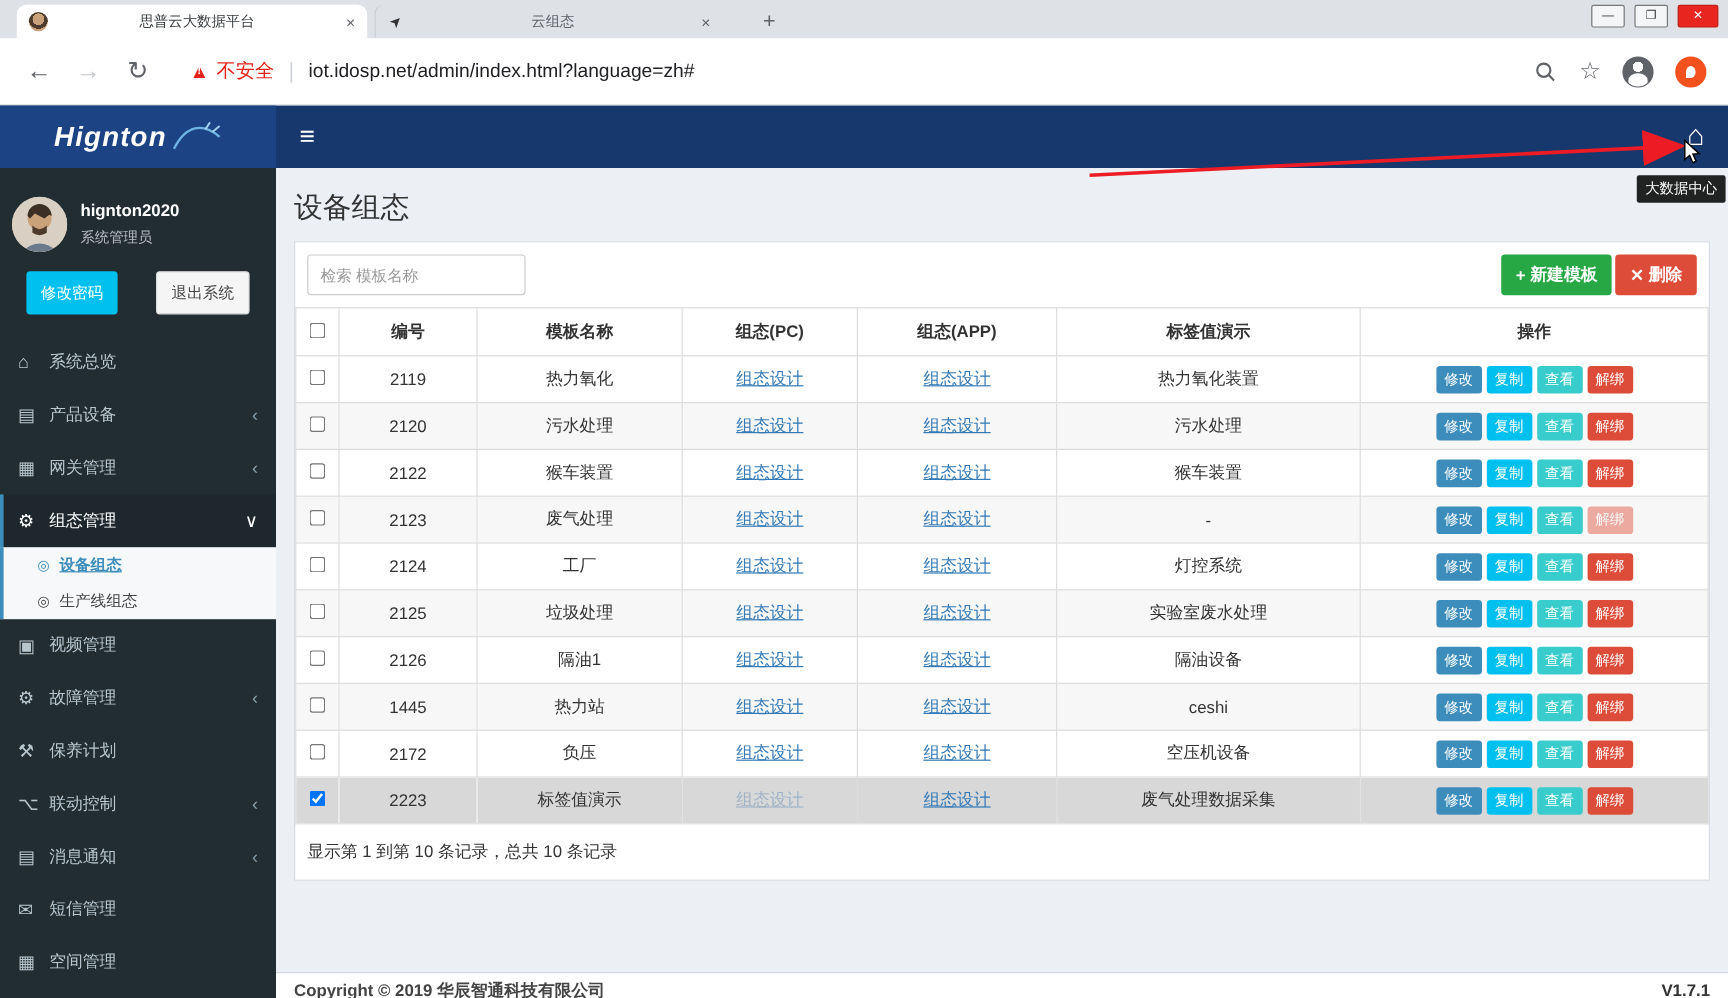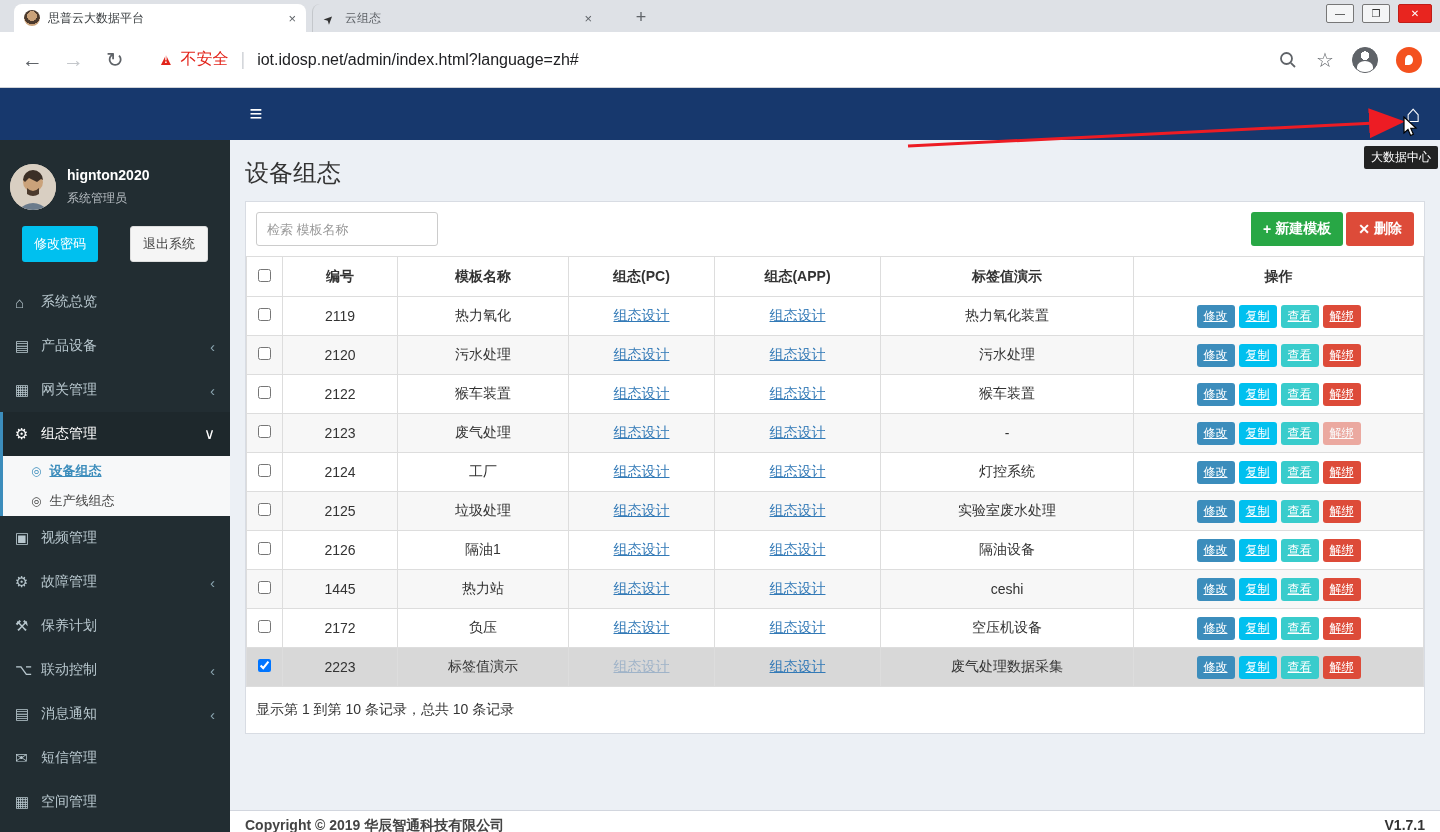--- a/index.html
+++ b/index.html
@@ -3,21 +3,21 @@
 <meta charset="utf-8">
 <style>
   * { margin:0; padding:0; box-sizing:border-box; }
   html,body { background:#888; }
   body { font-family:"Liberation Sans","DejaVu Sans",sans-serif; }
   .screen { position:relative; width:1440px; height:832px; background:#fff; overflow:hidden; }
 
   
   .tabstrip { position:absolute; top:0; left:0; right:0; height:32px; background:#dee1e6; }
   .tab { position:absolute; top:4px; height:28px; display:flex; align-items:center; padding:0 10px;
-         font-size:12px; color:#5f6368; border-radius:8px 8px 0 0; }
+         font-size:12px; color:#5f6368; border-radius:8px 8px 0 0;text-align:center; }
   .tab.active { left:14px; width:292px; background:#fff; color:#3c4043; }
   .tab.inactive { left:312px; width:290px; border-left:1px solid #c4c7cb; }
   .tab .fav1 { width:16px; height:16px; border-radius:50%; background:radial-gradient(circle at 50% 38%, #caa27a 0 38%, #4c3a2d 39% 62%, #caa27a 63%); margin-right:8px; flex:0 0 16px; }
   .tab .fav2 { width:14px; height:14px; margin-right:8px; color:#333; font-size:12px; transform:rotate(-45deg); flex:0 0 14px; }
   .tab .t-title { flex:1; white-space:nowrap; overflow:hidden; }
   .tab .t-close { margin-left:8px; font-size:13px; color:#5f6368; }
   .newtab { position:absolute; left:630px; top:6px; width:22px; height:22px; font-size:18px; color:#5f6368;
             display:flex; align-items:center; justify-content:center; }
   .win-controls { position:absolute; right:8px; top:4px; display:flex; gap:8px; }
   .win-btn { width:28px; height:19px; border:1px solid #777; background:#f4f5f6; color:#333; font-size:10px;
@@ -98,21 +98,21 @@
   .btn-big .b-icon { font-style:normal; font-size:14px; }
 
   table.grid { width:100%; border-collapse:collapse; table-layout:fixed; }
   .grid th, .grid td { border:1px solid #ddd; text-align:center; font-size:14px; color:#333; overflow:hidden; }
   .grid th { height:40px; font-weight:bold; }
   .grid td { height:39px; padding:2px 4px; }
   .grid tbody tr:nth-child(even) { background:#f7f7f7; }
   .grid tbody tr.selected { background:#d8d8d8; }
   a.cfg-link { color:var(--link,#337ab7); text-decoration:underline; cursor:pointer; }
   a.cfg-link.disabled { color:#9fb3c8; cursor:default; }
-  .act-btn { display:inline-block; padding:3px 7px; border-radius:3px; color:#fff; font-size:12px; margin:4px 2px; cursor:pointer; white-space:nowrap;text-decoration:underline; }
+  .act-btn { display:inline-block; padding:3px 7px; border-radius:3px; color:#fff; font-size:12px; margin:4px 2px; cursor:pointer; white-space:nowrap; }
   .act-edit { background:var(--accent_blue,#3c8dbc); }
   .act-copy { background:var(--cyan,#00c0ef); }
   .act-view { background:var(--teal,#39cccc); }
   .act-unbind { background:var(--red,#dd4b39); }
   .act-btn.disabled { opacity:.45; cursor:default; }
   .table-summary { padding:14px 10px; font-size:14px; color:#333; }
 
   .page-footer { position:absolute; left:0; right:0; bottom:-24px; height:46px; background:#fff;
                  border-top:1px solid #d2d6de; padding:6px 15px; display:flex; justify-content:space-between;
                  font-size:14px; font-weight:bold; color:#444; }
@@ -162,20 +162,27 @@
         <line x1="12.8" y1="12.8" x2="17" y2="17" stroke="#5f6368" stroke-width="1.8"></line>
       </svg>
       <span class="star-ic">☆</span>
       <span class="profile-ic"></span>
       <span class="orange-ic"></span>
     </div>
   </div>
 
   <div class="app">
     <div class="navbar">
+      <div class="logo">
+        <span>Hignton</span>
+        <svg width="42" height="28" viewBox="0 0 42 28">
+          <path d="M2 24 C 12 4, 26 2, 40 14" stroke="#6fb3e0" stroke-width="2" fill="none"></path>
+          <path d="M28 8 l4 -6 m2 8 l6 -5" stroke="#9fd0f0" stroke-width="1.6" fill="none"></path>
+        </svg>
+      </div>
       <div class="hamburger">
         <span>≡</span>
       </div>
       <div class="nav-home">
         <span>⌂</span>
       </div>
     </div>
 
     <div class="sidebar">
       <div class="user-panel">

